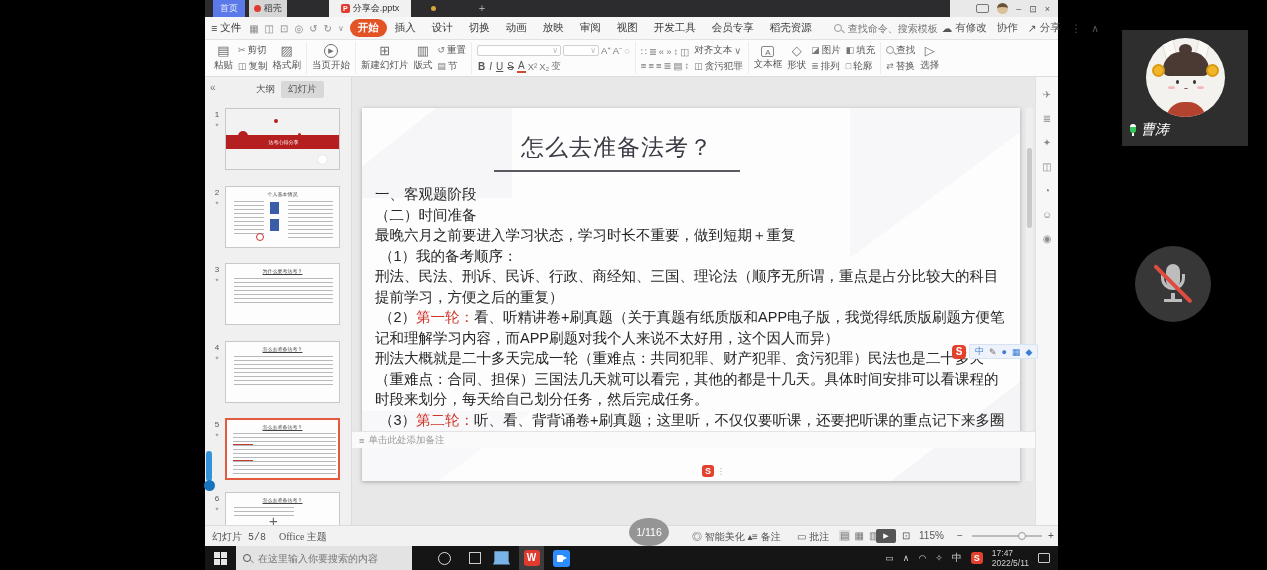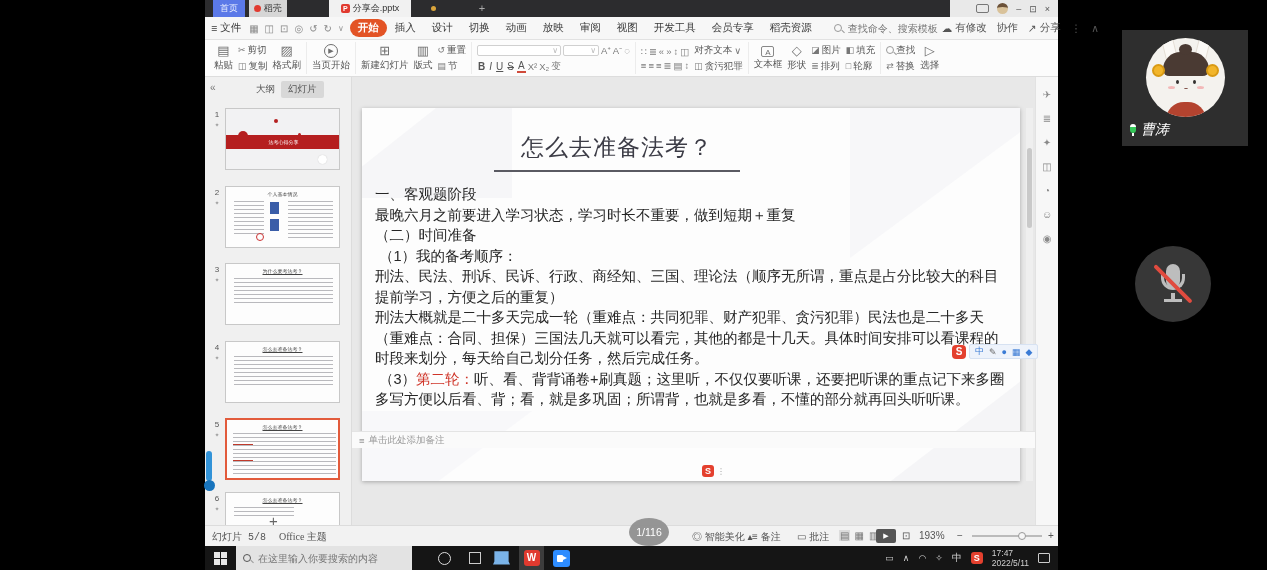--- a/index.html
+++ b/index.html
@@ -434,24 +434,25 @@
       <div class="canvas">
         <div class="slide">
           <div class="tri" style="left:-40px;top:-60px;width:0;height:0;border-left:190px solid transparent;border-bottom:150px solid #f1f1f4;"></div>
           <div class="tri" style="right:-60px;top:-20px;width:0;height:0;border-right:230px solid transparent;border-top:170px solid #f3f3f6;"></div>
           <div class="tri" style="right:-40px;bottom:-70px;width:0;height:0;border-left:260px solid transparent;border-bottom:200px solid #efeff3;"></div>
           <div class="tri" style="left:-30px;bottom:-80px;width:0;height:0;border-right:200px solid transparent;border-top:150px solid #f4f4f7;"></div>
           <div class="slide-title">怎么去准备法考？</div>
           <div class="title-line"></div>
           <div class="slide-body">
               <div class="para"><span>一、客观题阶段</span></div>
+              <div class="para"><span>（二）时间准备</span></div>
               <div class="para"><span>最晚六月之前要进入学习状态，学习时长不重要，做到短期＋重复</span></div>
-              <div class="para"><span>（二）时间准备</span></div>
               <div class="para"><span> （1）我的备考顺序：</span></div>
               <div class="para"><span>刑法、民法、刑诉、民诉、行政、商经知、三国、理论法（顺序无所谓，重点是占分比较大的科目提前学习，方便之后的重复）</span></div>
+              <div class="para"><span> （2）</span><span class="red">第一轮：</span><span>看、听精讲卷+刷真题（关于真题有纸质版和APP电子版，我觉得纸质版刷题方便笔记和理解学习内容，而APP刷题对我个人来说不太好用，这个因人而异）</span></div>
               <div class="para"><span>刑法大概就是二十多天完成一轮（重难点：共同犯罪、财产犯罪、贪污犯罪）民法也是二十多天（重难点：合同、担保）三国法几天就可以看完，其他的都是十几天。具体时间安排可以看课程的时段来划分，每天给自己划分任务，然后完成任务。</span></div>
               <div class="para"><span> （3）</span><span class="red">第二轮：</span><span>听、看、背背诵卷+刷真题；这里听，不仅仅要听课，还要把听课的重点记下来多圈多写方便以后看、背；看，就是多巩固；所谓背，也就是多看，不懂的部分就再回头听听课。</span></div>
             </div>
           <div class="sg-wm">
             <span class="sg-badge">S</span>
             <span style="color:#999;font-size:8px;">⋮</span>
           </div>
         </div>
         <div class="vscroll">
             <div class="vthumb"></div>
@@ -480,21 +481,21 @@
       <span class="sb-item" style="left:487px;"><span>◎</span> <span>智能美化</span> ▴</span>
       <span class="sb-item" style="left:547px;"><span>≡</span> <span>备注</span></span>
       <span class="sb-item" style="left:592px;"><span>▭</span> <span>批注</span></span>
       <span class="sb-item views" style="left:634px;">
           <span class="on">▤</span>
           <span>▦</span>
           <span>▥</span>
         </span>
       <span class="playbtn">▶</span>
       <span class="sb-item" style="left:697px;">⊡</span>
-      <span class="sb-item" style="left:714px;">193%</span>
+      <span class="sb-item" style="left:714px;">115%</span>
       <span class="sb-item" style="left:752px;">−</span>
       <span class="ztrack">
           <span class="zknob"></span>
         </span>
       <span class="sb-item" style="left:843px;">+</span>
       <span class="oval">1/116</span>
     </div>
 
     <div class="taskbar">
       <span class="winlogo">

